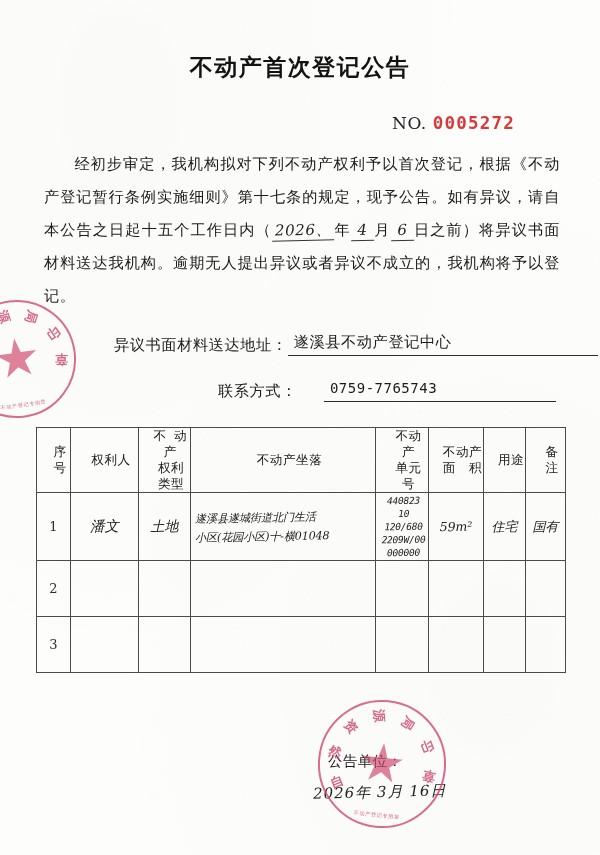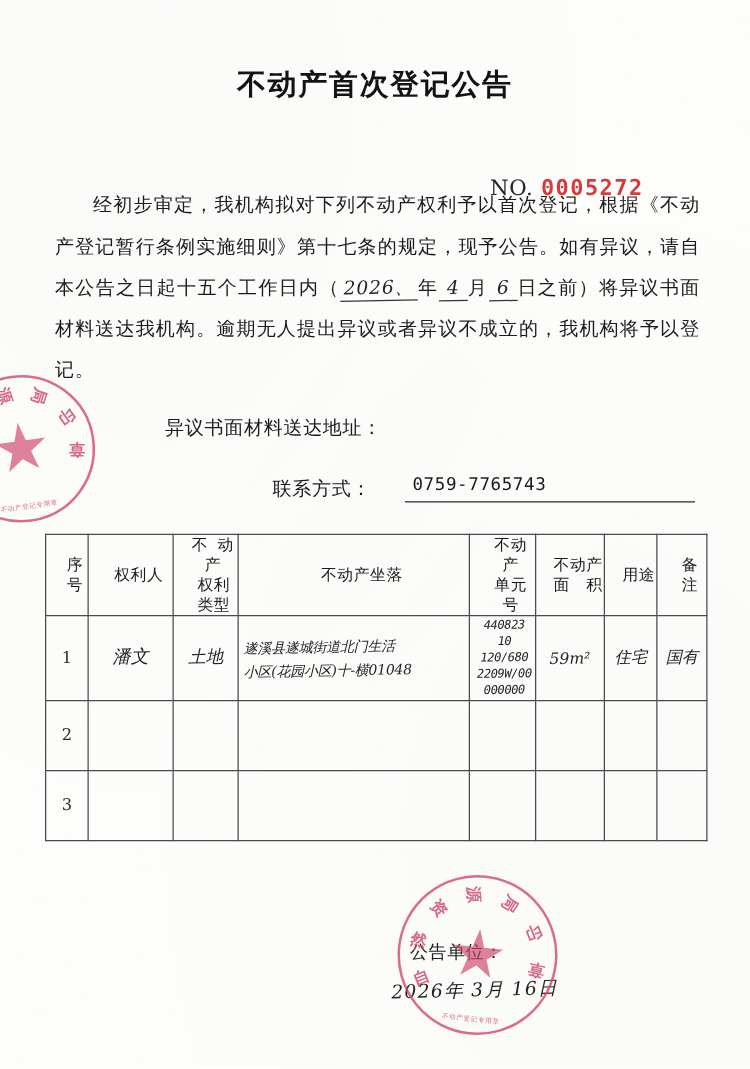--- a/index.html
+++ b/index.html
@@ -105,21 +105,21 @@
 
   
   .info-line {
     position: absolute;
     display: flex;
     align-items: flex-end;
     font-size: 15.2px;
     letter-spacing: 0.6px;
     color: #1b1b1b;
   }
-  .info-addr { top: 332px; left: 132px; justify-content: center; }
+  .info-addr { top: 332px; left: 114px; justify-content: center; }
   .info-phone { top: 380px; left: 218px; }
   .info-value {
     border-bottom: 1px solid #2b2b2b;
     padding: 0 6px 2px 6px;
     display: inline-block;
     min-height: 19px;
   }
   .info-addr .info-value { width: 298px; }
   .info-phone .info-value {
     width: 220px;
@@ -281,29 +281,30 @@
 </head>
 <body>
 
 <div class="page">
   <div class="scan-noise"></div>
 
   <div class="doc-title">不动产首次登记公告</div>
 
   <div class="serial-row">
     <span class="serial-label">NO.</span>
-    <span class="serial-value" id="serial-value" style="color: rgb(216, 58, 58); margin-top: 28px;">0005272</span>
+    <span class="serial-value" id="serial-value" style="color: rgb(216, 58, 58);">0005272</span>
   </div>
 
   <div class="body-text">
     <span class="indent"></span><span>经初步审定，我机构拟对下列不动产权利予以首次登记，根据《不动产登记暂行条例实施细则》第十七条的规定，现予公告。如有异议，请自本公告之日起十五个工作日内（</span><span class="hand-fill fill-year">2026、</span><span>年</span><span class="hand-fill fill-month">4</span><span>月</span><span class="hand-fill fill-day">6</span><span>日之前</span><span>）将异议书面材料送达我机构。逾期无人提出异议或者异议不成立的，我机构将予以登记。</span>
   </div>
 
   <div class="info-line info-addr">
     <span>异议书面材料送达地址：</span>
+    <span class="info-value">遂溪县不动产登记中心</span>
   </div>
 
   <div class="info-line info-phone">
     <span>联系方式：</span>
     <span class="info-value">0759-7765743</span>
   </div>
 
   <table class="reg-table">
     <colgroup>
       <col style="width:34px">

